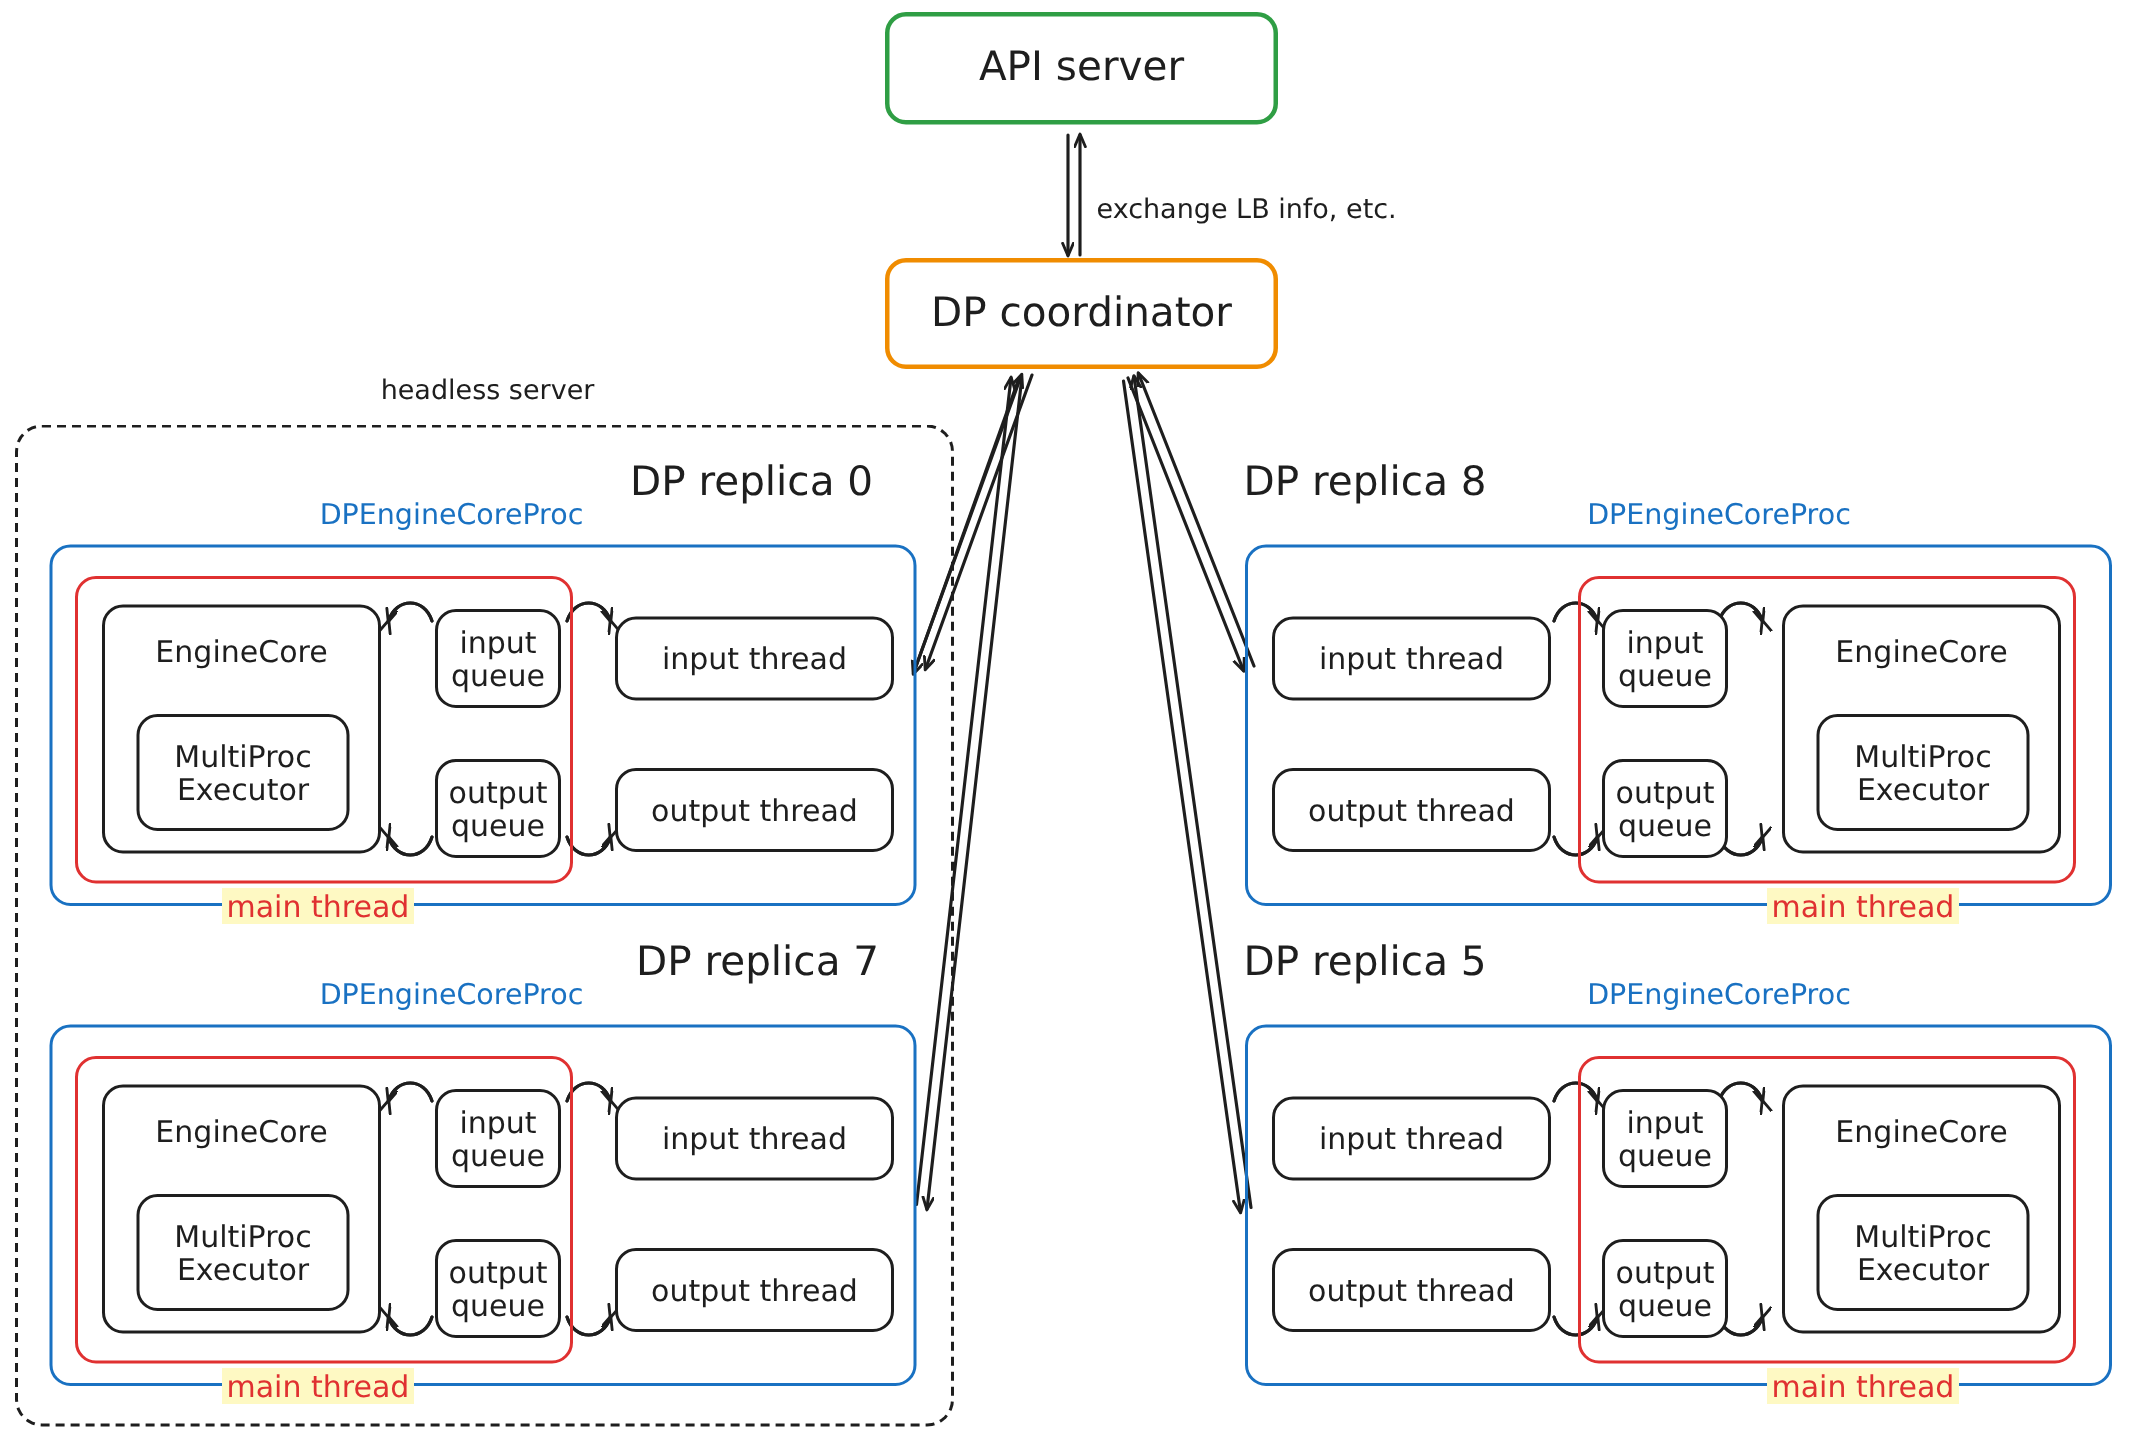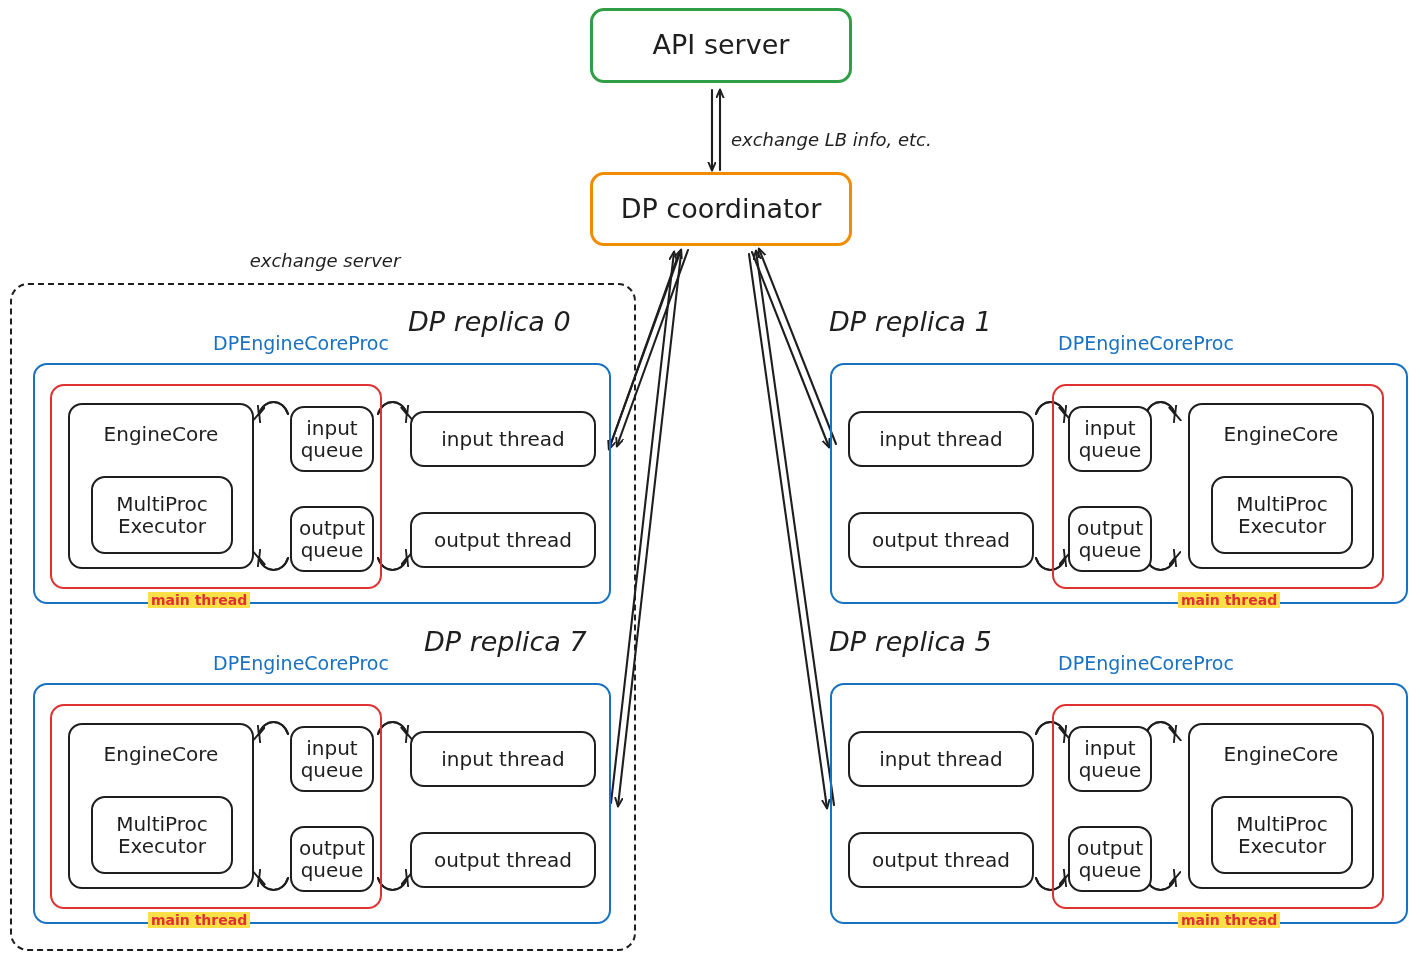--- a/index.html
+++ b/index.html
@@ -27,22 +27,22 @@
   .t-med{font-size:20px;}
   .t-small{font-size:18px;}
 
   
   .label{
     position:absolute;white-space:nowrap;
     display:flex;align-items:center;
   }
   .label.center{transform:translateX(-50%);}
   .lbl-blue{color:#1971c2;font-size:19px;}
-  .lbl-red{color:#e03131;font-size:14px;background:#fde047;padding:0 3px;font-weight:bold;}
-  .lbl-dark{color:#1e1e1e;font-style:italic;}
+  .lbl-red{color:#e03131;font-size:20px;background:#fef9c3;padding:0 3px;}
+  .lbl-dark{color:#1e1e1e;}
 
   
   .dashed{
     position:absolute;box-sizing:border-box;
     border:2px dashed #1e1e1e;border-radius:18px;background:transparent;
   }
   
   .shell{background:transparent;}
   svg.ink{position:absolute;left:0;top:0;width:1420px;height:960px;overflow:visible;pointer-events:none;}
 </style>
@@ -131,23 +131,23 @@
     </g>
   </svg>
 
   <div class="box orange t-big" style="left:590px;top:172px;width:262px;height:74px;">DP coordinator</div>
 
   <div class="box green t-big" style="left:590px;top:8px;width:262px;height:75px;">API server</div>
 
   <div class="label lbl-dark t-small" style="left:731px;top:129px;">exchange LB info, etc.</div>
 
   <div class="dashed" style="left:10px;top:283px;width:626px;height:668px;"></div>
-  <div class="label center lbl-dark t-small" style="left:325px;top:250px;">exchange server</div>
-
-  <div class="label lbl-dark t-big" style="left:408px;top:306px;">DP replica 0</div>
+  <div class="label center lbl-dark t-small" style="left:325px;top:250px;">headless server</div>
+
+  <div class="label lbl-dark t-big" style="left:420px;top:306px;">DP replica 0</div>
   <div class="label center lbl-blue" style="left:301px;top:332px;">DPEngineCoreProc</div>
 
   <div class="box blue shell" style="left:33px;top:363px;width:578px;height:241px;"></div>
   <div class="box red shell" style="left:50px;top:384px;width:332px;height:205px;"></div>
   <div class="label lbl-red" style="left:148px;top:592px;">main thread</div>
 
   <div class="box black t-med" style="left:68px;top:403px;width:186px;height:166px;align-items:flex-start;padding-top:18px;">EngineCore</div>
   <div class="box black t-med" style="left:91px;top:476px;width:142px;height:78px;">MultiProc
 Executor</div>
 
@@ -171,21 +171,21 @@
 Executor</div>
 
   <div class="box black t-med" style="left:290px;top:726px;width:84px;height:66px;">input
 queue</div>
   <div class="box black t-med" style="left:290px;top:826px;width:84px;height:66px;">output
 queue</div>
 
   <div class="box black t-med" style="left:410px;top:731px;width:186px;height:56px;">input thread</div>
   <div class="box black t-med" style="left:410px;top:832px;width:186px;height:56px;">output thread</div>
 
-  <div class="label lbl-dark t-big" style="left:829px;top:306px;">DP replica 1</div>
+  <div class="label lbl-dark t-big" style="left:829px;top:306px;">DP replica 8</div>
   <div class="label center lbl-blue" style="left:1146px;top:332px;">DPEngineCoreProc</div>
 
   <div class="box blue shell" style="left:830px;top:363px;width:578px;height:241px;"></div>
   <div class="box red shell" style="left:1052px;top:384px;width:332px;height:205px;"></div>
   <div class="label lbl-red" style="left:1178px;top:592px;">main thread</div>
 
   <div class="box black t-med" style="left:848px;top:411px;width:186px;height:56px;">input thread</div>
   <div class="box black t-med" style="left:848px;top:512px;width:186px;height:56px;">output thread</div>
 
   <div class="box black t-med" style="left:1068px;top:406px;width:84px;height:66px;">input

